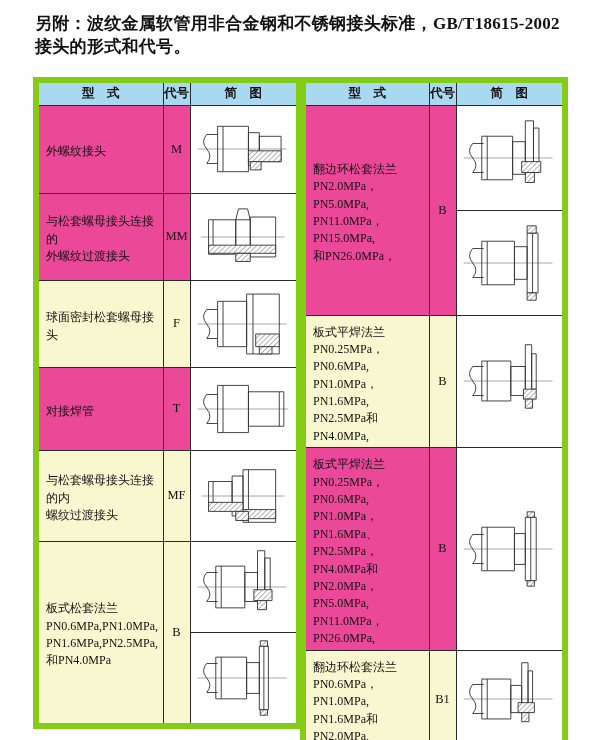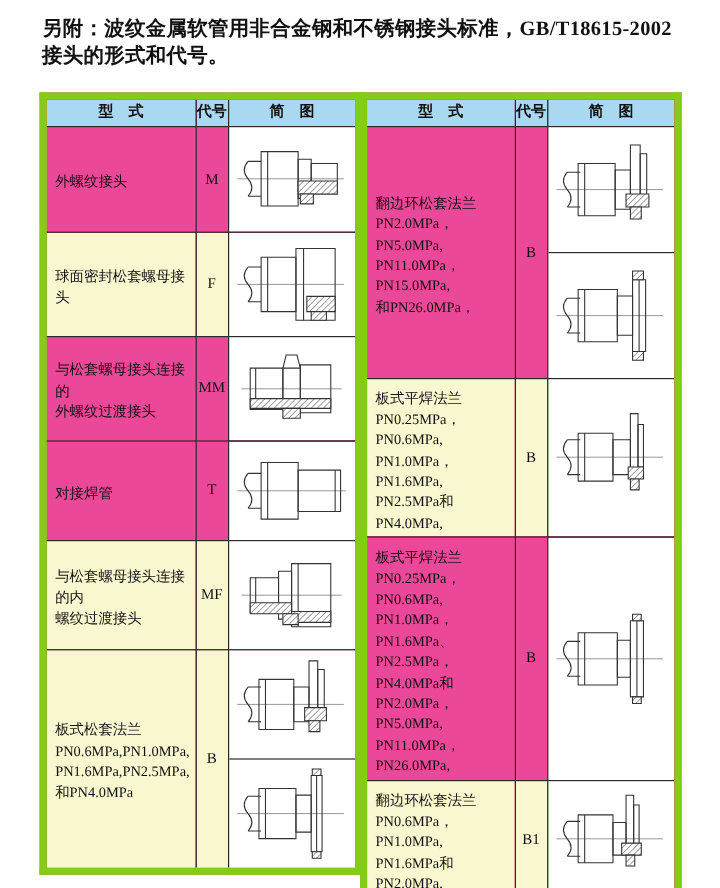--- a/index.html
+++ b/index.html
@@ -72,64 +72,64 @@
               <path d="M30,18 V68" fill="none" stroke="#333333" stroke-width="1"></path>
               <path d="M58,25 H70 V61 H58 Z" fill="none" stroke="#333333" stroke-width="1"></path>
               <path d="M70,29 H94 V57 H70 Z" fill="none" stroke="#333333" stroke-width="1"></path>
               <path d="M58,45 H94 V57 H58 Z" fill="url(#hatch0)" stroke="#333333" stroke-width="1"></path>
               <path d="M60,57 H72 V66 H60 Z" fill="url(#hatch0)" stroke="#333333" stroke-width="1"></path>
             </svg>
           </div>
       </td>
     </tr>
     <tr style="height:87px">
-      <td class="type hl">球面密封松套螺母接头</td>
-      <td class="code hl">F</td>
-      <td class="diag-cell">
-        <div class="diag-wrap">
-            <svg class="diag" viewBox="0 0 104 86">
-              <defs>
-                <pattern id="hatch1" width="4" height="4" patternUnits="userSpaceOnUse" patternTransform="rotate(45)">
-                  <rect width="4" height="4" fill="#ffffff"></rect>
-                  <line x1="0" y1="0" x2="0" y2="4" stroke="#555" stroke-width="1"></line>
-                </pattern>
-              </defs>
-              <path d="M2,43 H100" fill="none" stroke="#777" stroke-width="0.7"></path>
-              <path d="M12,27 Q5,35 12,43 Q19,51 12,59 M12,27 H24 M12,59 H24" fill="none" stroke="#333333" stroke-width="1"></path>
-              <path d="M24,18 H56 V68 H24 Z" fill="none" stroke="#333333" stroke-width="1"></path>
-              <path d="M30,18 V68" fill="none" stroke="#333333" stroke-width="1"></path>
-              <path d="M56,10 H92 V76 H56 Z" fill="none" stroke="#333333" stroke-width="1"></path>
-              <path d="M63,10 V76" fill="none" stroke="#333333" stroke-width="1"></path>
-              <path d="M66,54 H92 V68 H66 Z" fill="url(#hatch1)" stroke="#333333" stroke-width="1"></path>
-              <path d="M70,68 H84 V76 H70 Z" fill="url(#hatch1)" stroke="#333333" stroke-width="1"></path>
-            </svg>
-          </div>
-      </td>
-    </tr>
-    <tr style="height:87px">
       <td class="type">与松套螺母接头连接的
 外螺纹过渡接头</td>
       <td class="code">MM</td>
       <td class="diag-cell">
         <div class="diag-wrap">
             <svg class="diag" viewBox="0 0 104 86">
               <defs>
                 <pattern id="hatch2" width="4" height="4" patternUnits="userSpaceOnUse" patternTransform="rotate(45)">
                   <rect width="4" height="4" fill="#ffffff"></rect>
                   <line x1="0" y1="0" x2="0" y2="4" stroke="#555" stroke-width="1"></line>
                 </pattern>
               </defs>
               <path d="M6,43 H98" fill="none" stroke="#777" stroke-width="0.7"></path>
               <path d="M14,24 H44 V62 H14 Z" fill="none" stroke="#333333" stroke-width="1"></path>
               <path d="M19,24 V62" fill="none" stroke="#333333" stroke-width="1"></path>
               <path d="M44,24 L47,12 H57 L60,24" fill="none" stroke="#333333" stroke-width="1"></path>
               <path d="M44,24 H60 V62 H44 Z" fill="none" stroke="#333333" stroke-width="1"></path>
               <path d="M60,21 H88 V65 H60 Z" fill="none" stroke="#333333" stroke-width="1"></path>
               <path d="M14,52 H88 V61 H14 Z" fill="url(#hatch2)" stroke="#333333" stroke-width="1"></path>
               <path d="M44,61 H60 V70 H44 Z" fill="url(#hatch2)" stroke="#333333" stroke-width="1"></path>
+            </svg>
+          </div>
+      </td>
+    </tr>
+    <tr style="height:87px">
+      <td class="type hl">球面密封松套螺母接头</td>
+      <td class="code hl">F</td>
+      <td class="diag-cell">
+        <div class="diag-wrap">
+            <svg class="diag" viewBox="0 0 104 86">
+              <defs>
+                <pattern id="hatch1" width="4" height="4" patternUnits="userSpaceOnUse" patternTransform="rotate(45)">
+                  <rect width="4" height="4" fill="#ffffff"></rect>
+                  <line x1="0" y1="0" x2="0" y2="4" stroke="#555" stroke-width="1"></line>
+                </pattern>
+              </defs>
+              <path d="M2,43 H100" fill="none" stroke="#777" stroke-width="0.7"></path>
+              <path d="M12,27 Q5,35 12,43 Q19,51 12,59 M12,27 H24 M12,59 H24" fill="none" stroke="#333333" stroke-width="1"></path>
+              <path d="M24,18 H56 V68 H24 Z" fill="none" stroke="#333333" stroke-width="1"></path>
+              <path d="M30,18 V68" fill="none" stroke="#333333" stroke-width="1"></path>
+              <path d="M56,10 H92 V76 H56 Z" fill="none" stroke="#333333" stroke-width="1"></path>
+              <path d="M63,10 V76" fill="none" stroke="#333333" stroke-width="1"></path>
+              <path d="M66,54 H92 V68 H66 Z" fill="url(#hatch1)" stroke="#333333" stroke-width="1"></path>
+              <path d="M70,68 H84 V76 H70 Z" fill="url(#hatch1)" stroke="#333333" stroke-width="1"></path>
             </svg>
           </div>
       </td>
     </tr>
     <tr style="height:83px">
       <td class="type">对接焊管</td>
       <td class="code">T</td>
       <td class="diag-cell">
         <div class="diag-wrap">
             <svg class="diag" viewBox="0 0 104 86">

